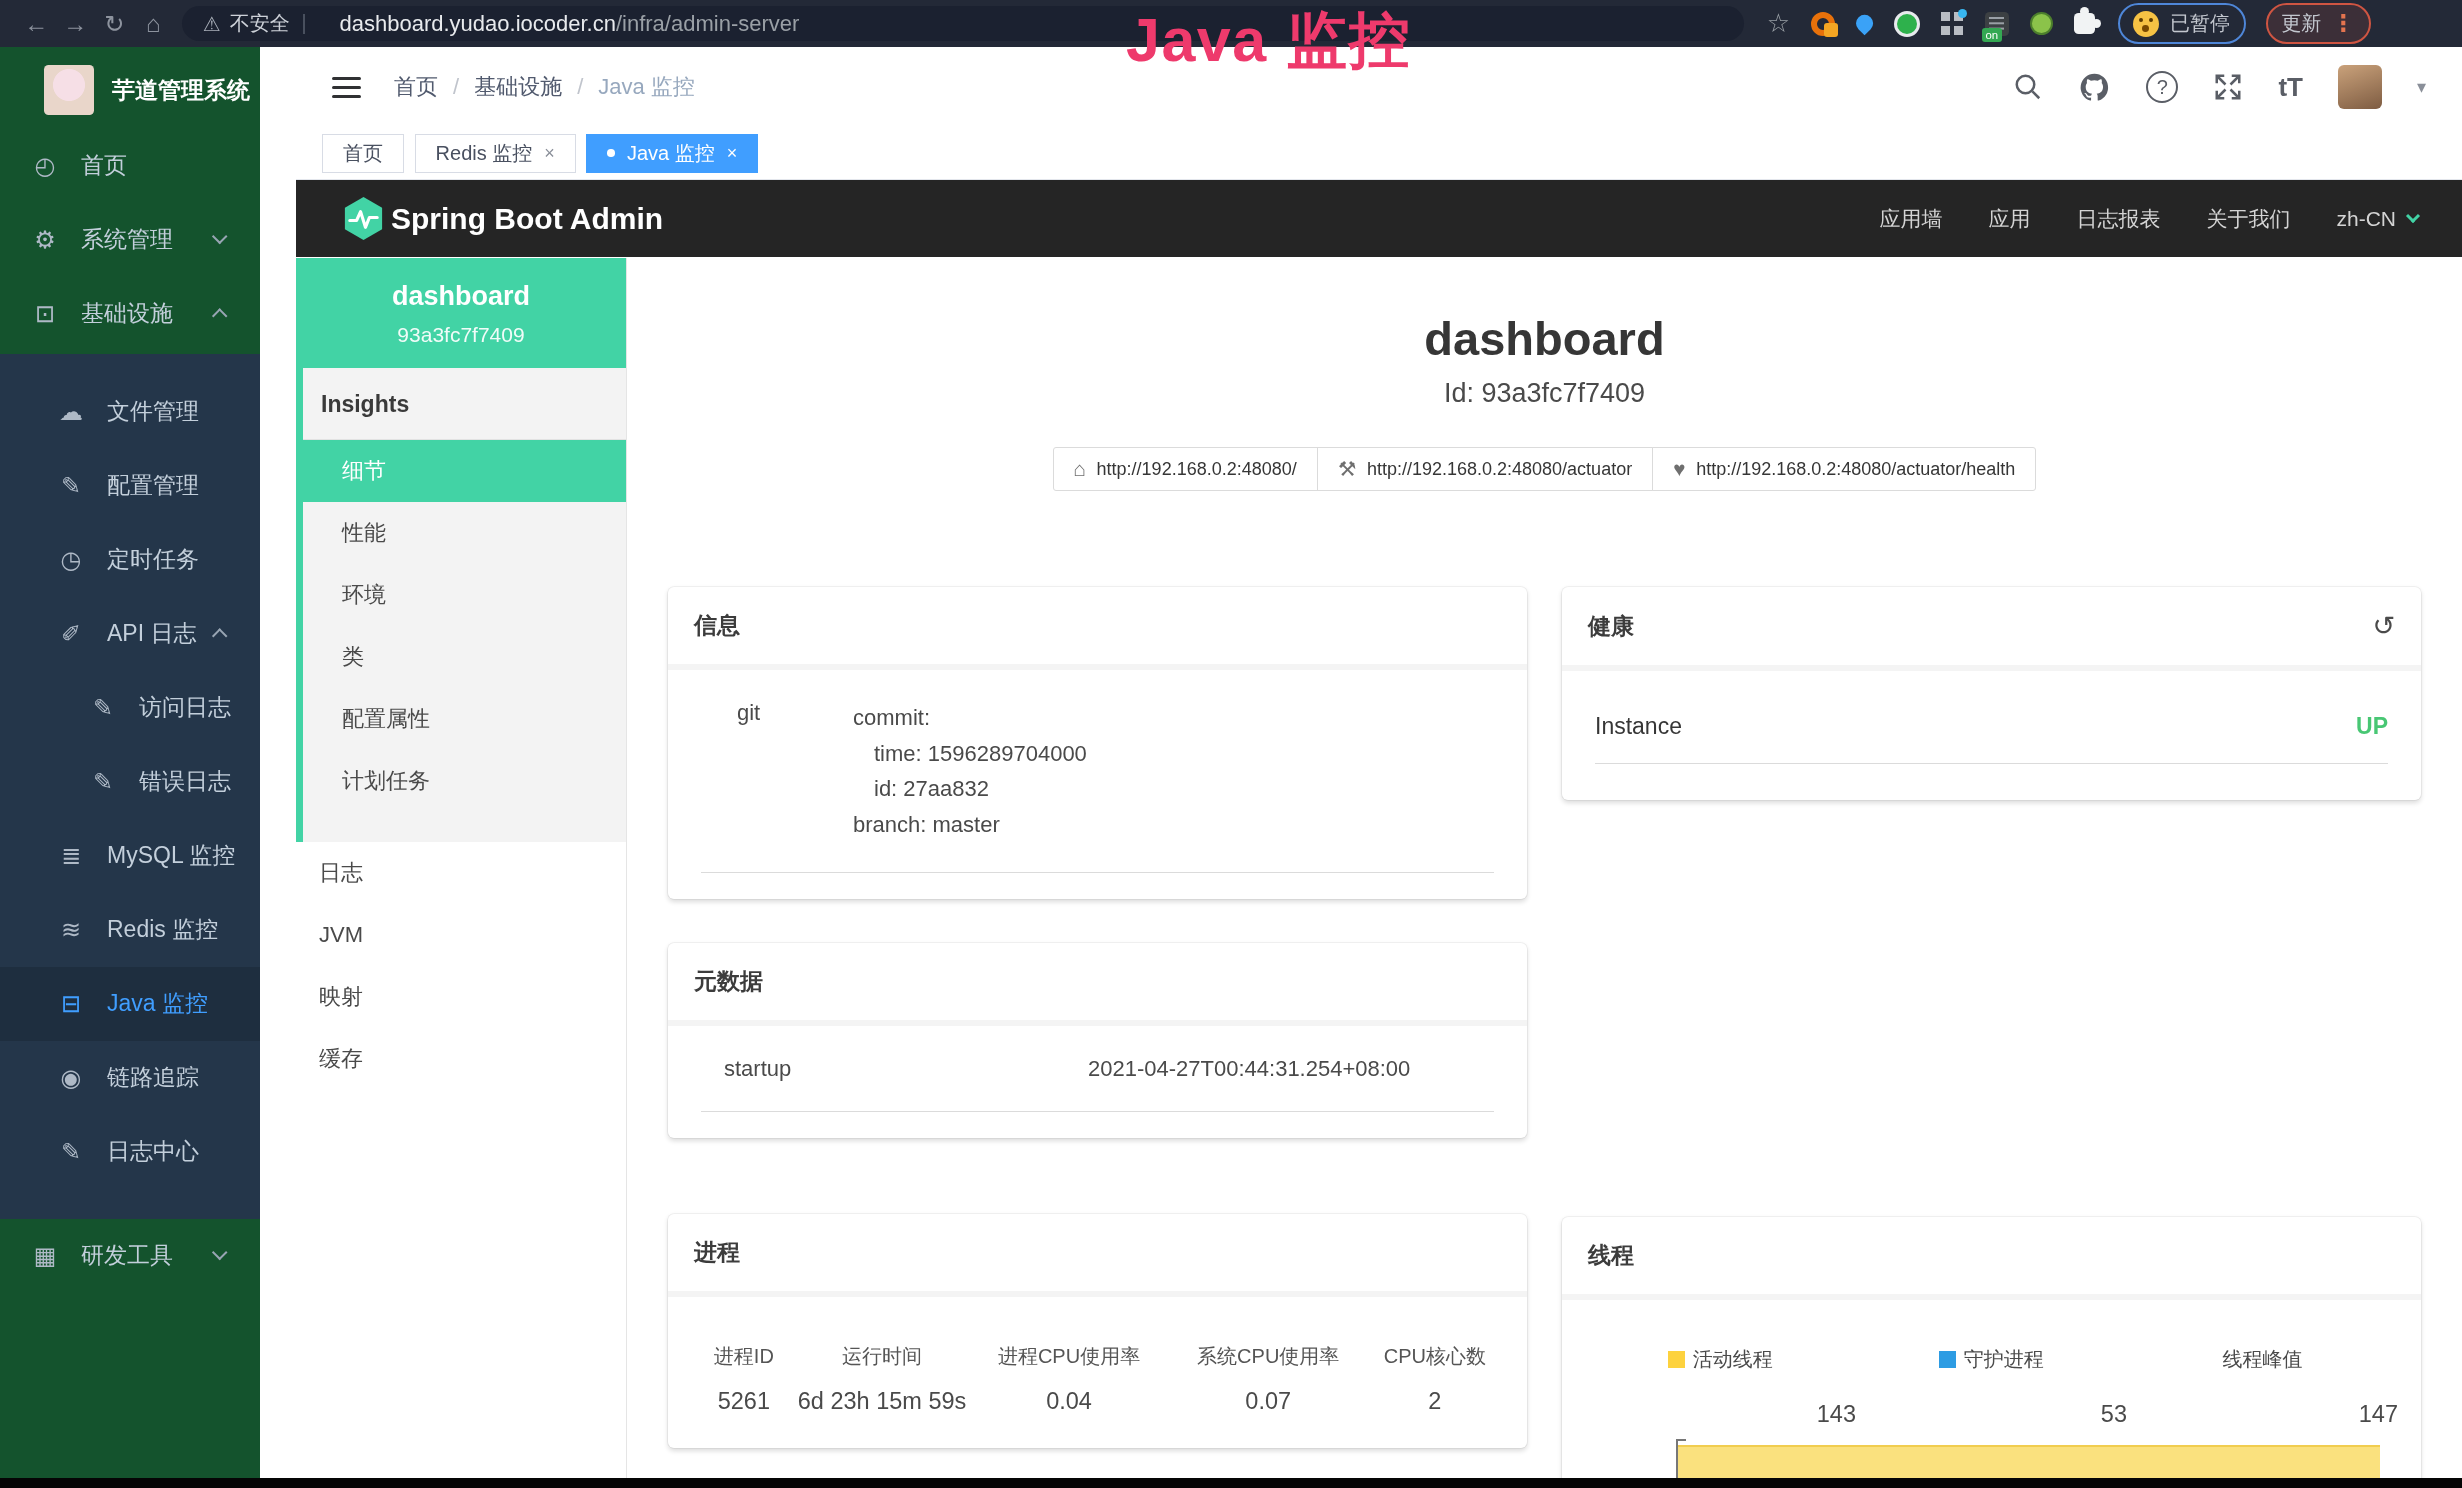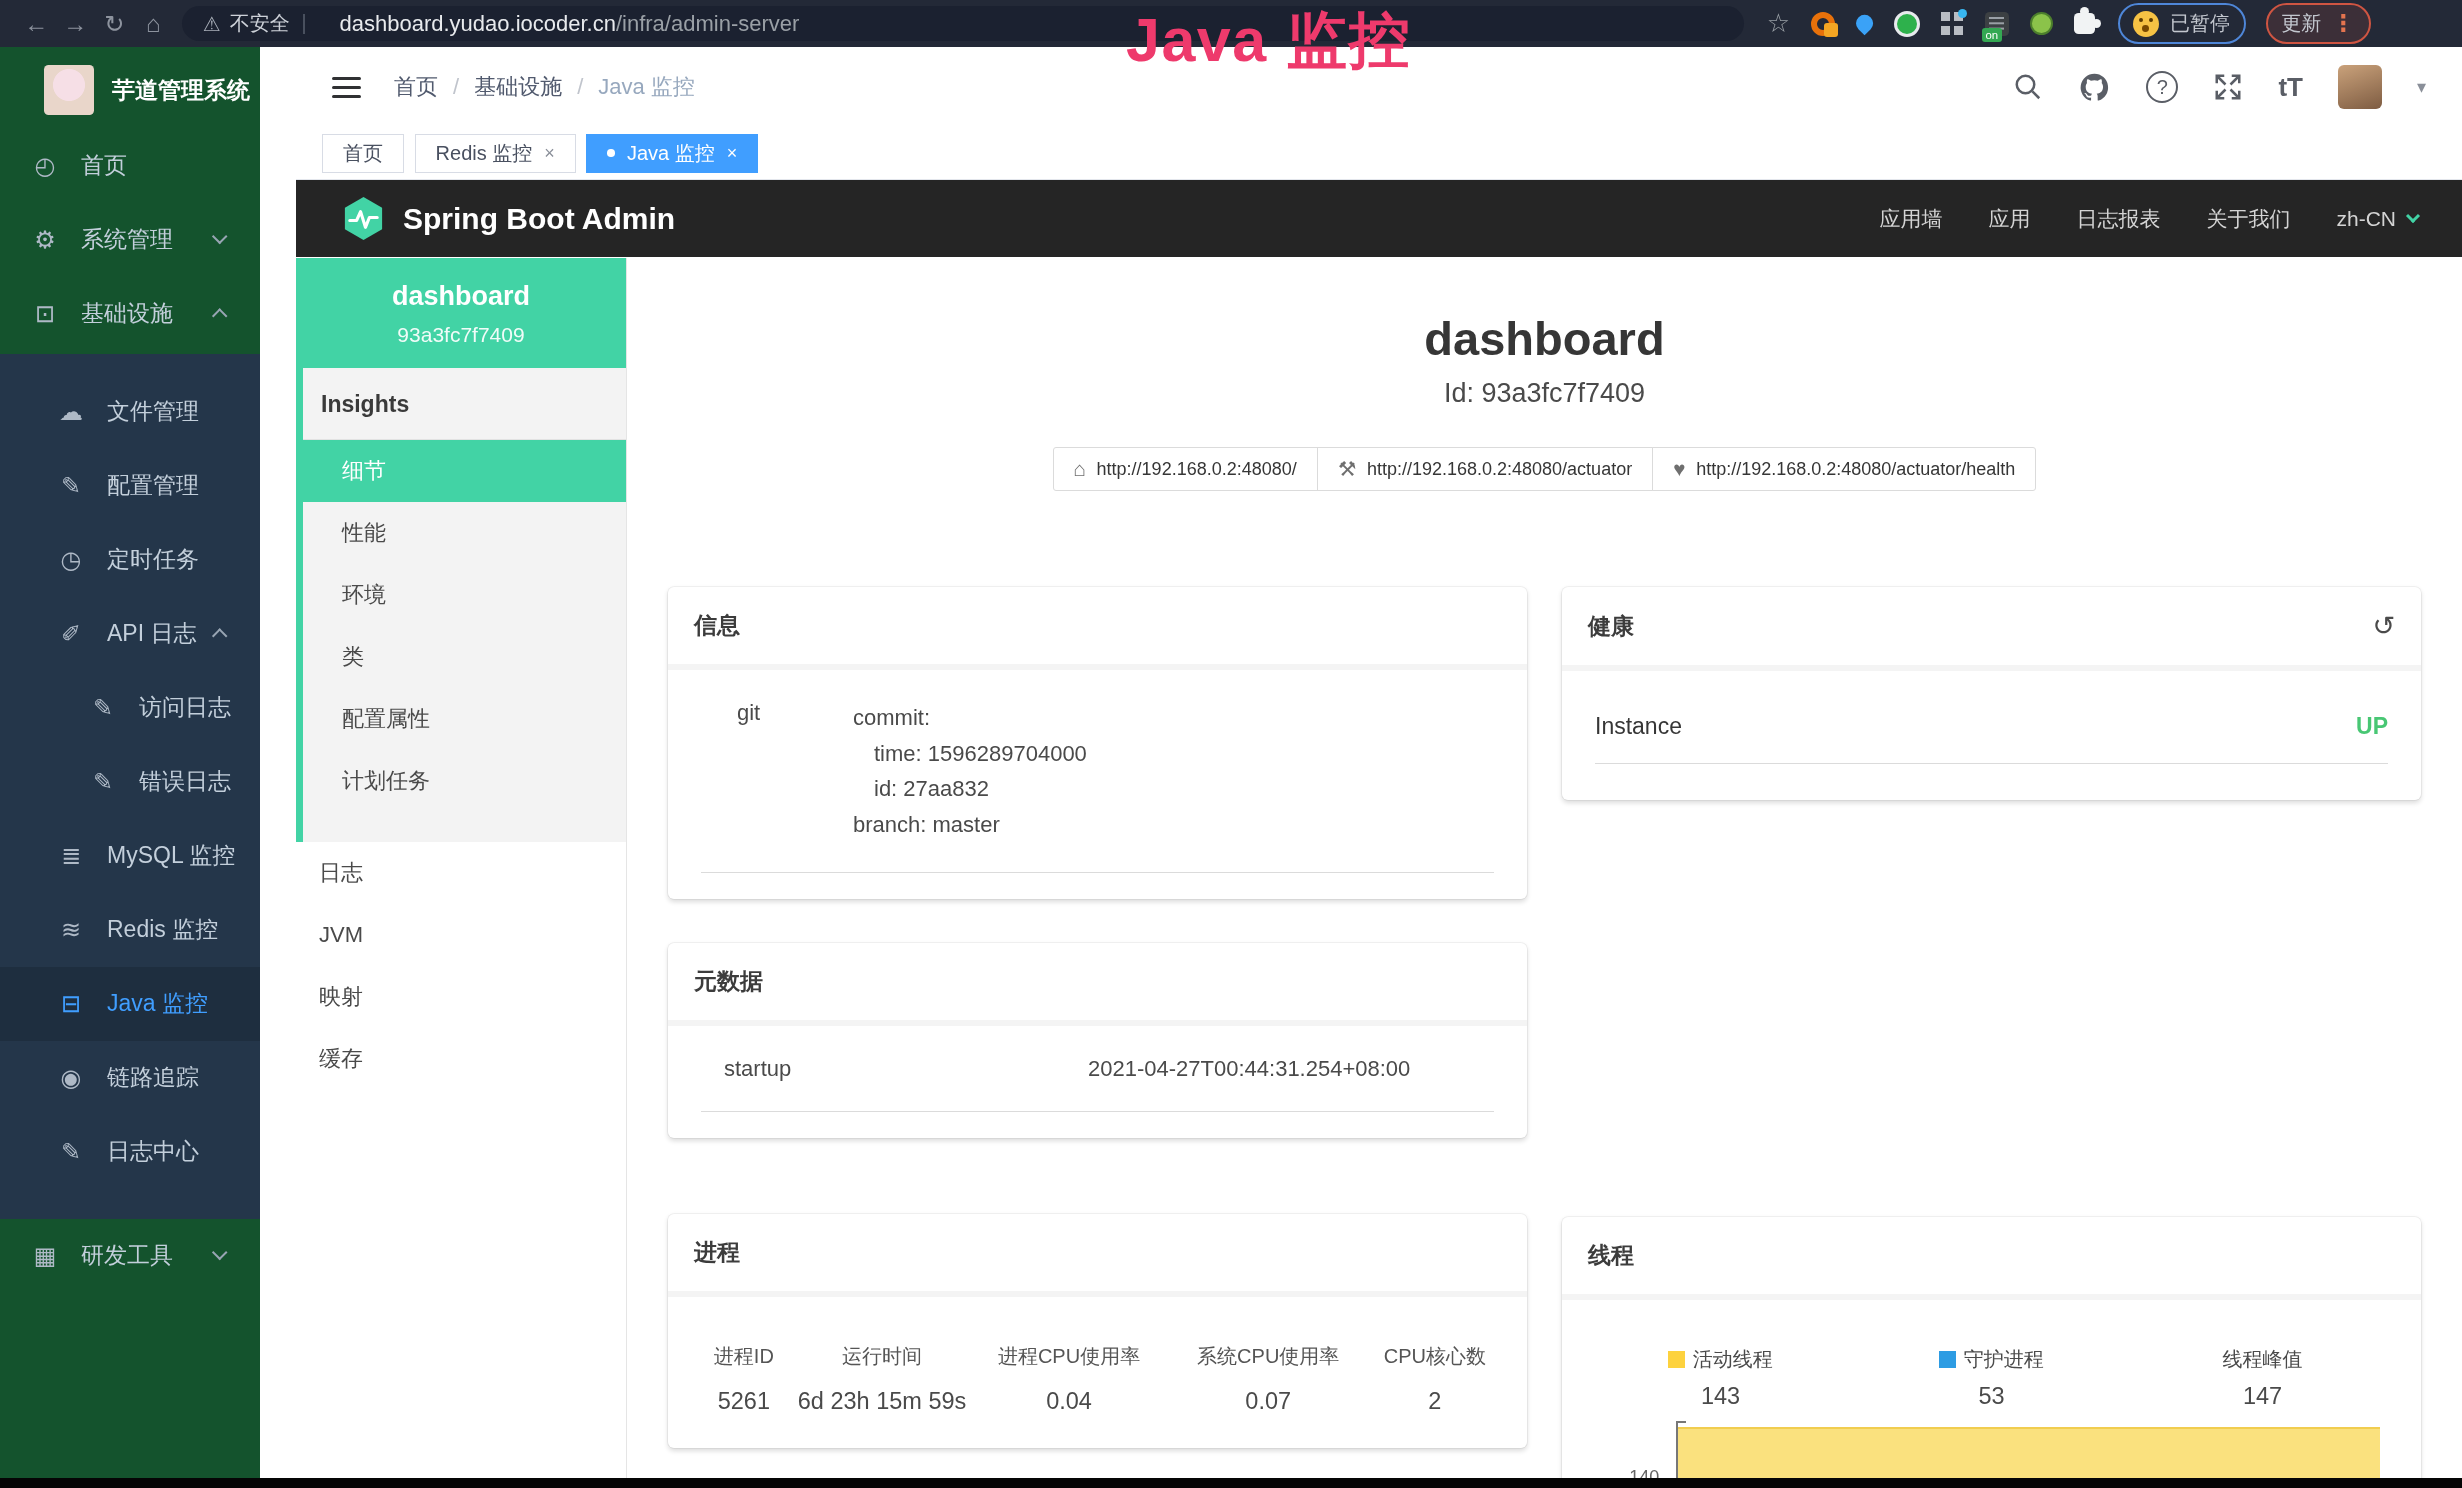--- a/index.html
+++ b/index.html
@@ -96,21 +96,21 @@
   .tab { height:39px; display:flex; align-items:center; gap:12px; padding:0 20px; border:0.8px solid #d8dce5;
     font-size:20px; color:#495060; background:#fff; cursor:pointer; }
   .tab .x { font-size:18px; color:#8a8f99; }
   .tab.active { background:#409eff; border-color:#409eff; color:#fff; }
   .tab.active .x { color:#fff; }
   .tab .dot { width:7.6px; height:7.6px; border-radius:50%; background:#fff; }
 
   
   .sba-header { position:absolute; left:296px; top:180px; right:0; height:77px; background:#252525;
     display:flex; align-items:center; padding:0 44px; }
-  .sba-brand { font-size:30px; font-weight:bold; color:#fff; margin-left:16px; }
+  .sba-brand { font-size:30px; font-weight:bold; color:#fff; margin-left:4px; }
   .sba-nav { margin-left:auto; display:flex; align-items:center; gap:46px; font-size:21px; color:#d4d4d4; }
   .locale { display:flex; align-items:center; gap:12px; }
   .chev-teal { width:10px; height:10px; border-right:3px solid #42d3a5; border-bottom:3px solid #42d3a5;
     transform:rotate(45deg); margin-top:-6px; }
 
   
   .sba-sidebar { position:absolute; left:296px; top:258px; width:331px; bottom:10px; background:#fff;
     border-right:0.8px solid #e5e5e5; }
   .instance-head { background:#42d3a5; color:#fff; text-align:center; padding:23px 0 21px; }
   .instance-name { font-size:27px; font-weight:bold; }
@@ -152,21 +152,21 @@
   .pbody { padding:46px 23px 33px; }
   .ptable { display:flex; text-align:center; }
   .pc0{flex:0 0 13%;} .pc1{flex:0 0 21%;} .pc2{flex:0 0 25%;} .pc3{flex:0 0 24%;} .pc4{flex:0 0 17%;}
   .pth { font-size:20px; color:#555; }
   .ptd { font-size:23.5px; color:#4a4a4a; margin-top:18px; }
   .tbody { padding:46px 23px 0; }
   .legend-row { display:flex; text-align:center; }
   .lg { flex:1; }
   .lg-label { font-size:20px; color:#4a4a4a; display:flex; justify-content:center; gap:7.6px; align-items:center; }
   .sw { width:16.7px; height:16.7px; display:inline-block; }
-  .lg-val { font-size:23.5px; color:#4a4a4a; margin-top:10px; }
+  .lg-val { font-size:23.5px; color:#4a4a4a; margin-top:28px;text-align:right; }
   .chart { display:flex; margin-top:10.6px; height:197px; }
   .yaxis { flex:0 0 91px; position:relative; }
   .ytick { position:absolute; right:16.7px; font-size:18px; color:#666;margin-top:36px; }
   .ytick::after { content:""; position:absolute; right:-13.7px; top:10.6px; width:9px; height:2.3px; background:#888; }
   .yt0{top:10.6px;} .yt1{top:36px;}
   .plot { flex:1; position:relative; border-left:2.3px solid #777; margin-right:18px; }
   .plot::before { content:""; position:absolute; left:-2.3px; top:0; width:10.6px; height:2.3px; background:#777; }
   .area { position:absolute; left:0; right:0; top:6px; height:303px; background:#fae17e;
     border-top:2.3px solid #f1cd4f; }
 

